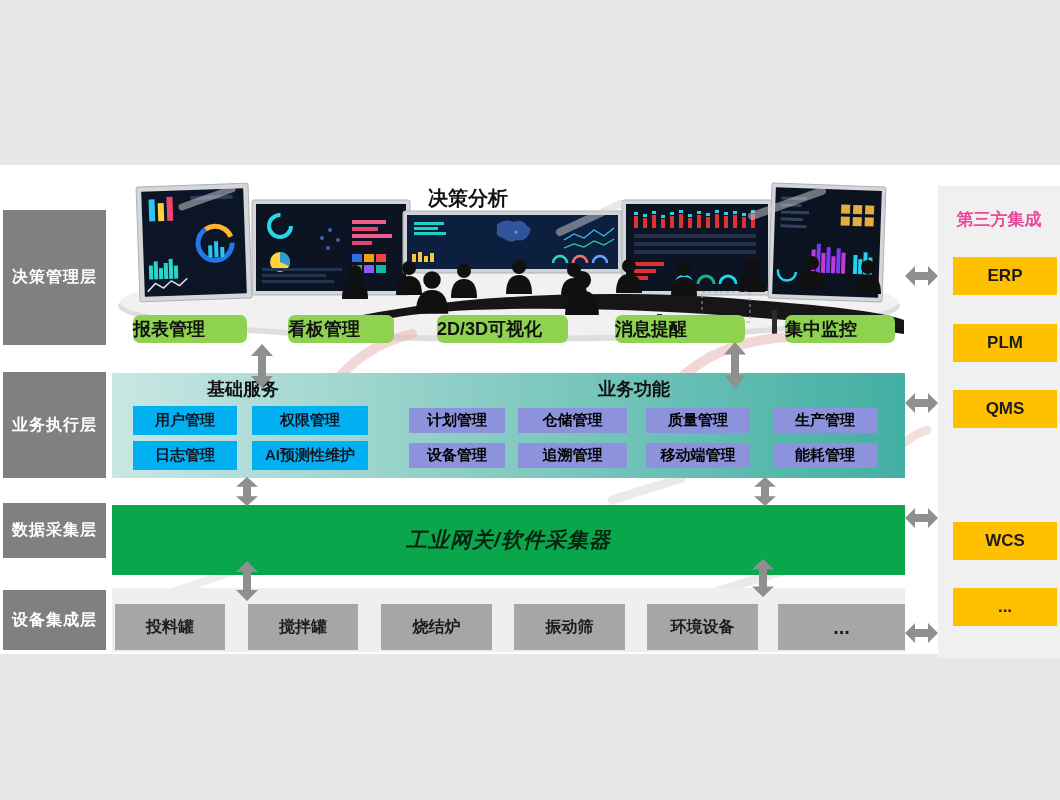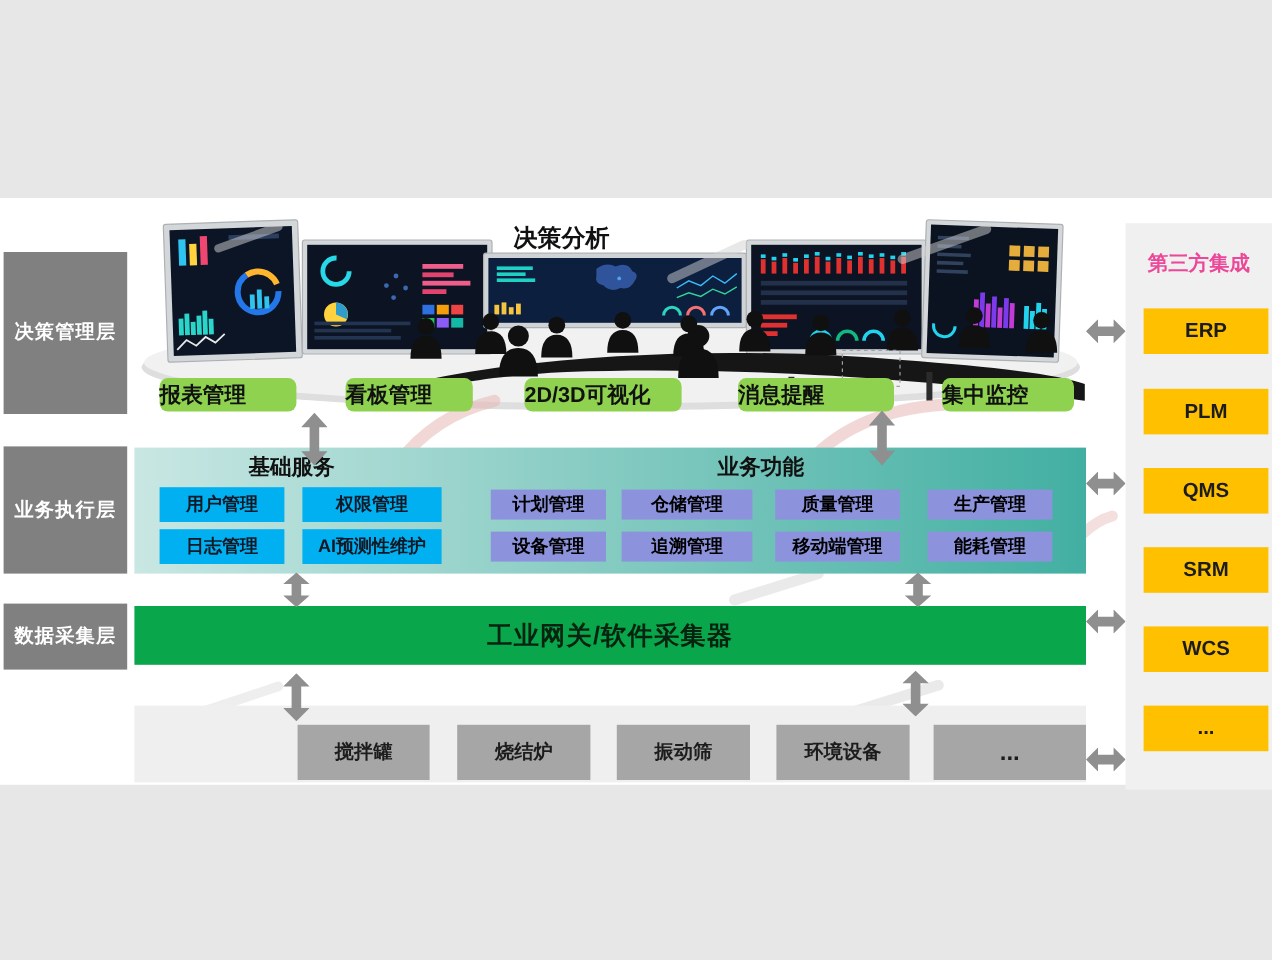--- a/index.html
+++ b/index.html
@@ -263,20 +263,23 @@
 
   <div class="abs layer-box" style="top:210px;height:135px;">
     <span>决策管理层</span>
   </div>
   <div class="abs layer-box" style="top:503px;height:55px;">
     <span>数据采集层</span>
   </div>
   <div class="abs layer-box" style="top:372px;height:106px;">
     <span>业务执行层</span>
   </div>
+  <div class="abs layer-box" style="top:590px;height:60px;">
+    <span>设备集成层</span>
+  </div>
 
   <div class="abs hdr-title" style="left:428px;top:185px;">决策分析</div>
 
   <div class="abs gbtn" style="left:133px;top:315px;width:114px;">报表管理</div>
   <div class="abs gbtn" style="left:288px;top:315px;width:106px;">看板管理</div>
   <div class="abs gbtn" style="left:437px;top:315px;width:131px;">2D/3D可视化</div>
   <div class="abs gbtn" style="left:615px;top:315px;width:130px;">消息提醒</div>
   <div class="abs gbtn" style="left:785px;top:315px;width:110px;">集中监控</div>
 
   <div class="abs teal" style="left:112px;top:373px;width:793px;height:105px;"></div>
@@ -290,35 +293,35 @@
 
   <div class="abs purplebox" style="left:409px;top:408px;width:96px;">计划管理</div>
   <div class="abs purplebox" style="left:518px;top:408px;width:109px;">仓储管理</div>
   <div class="abs purplebox" style="left:646px;top:408px;width:104px;">质量管理</div>
   <div class="abs purplebox" style="left:773px;top:408px;width:104px;">生产管理</div>
   <div class="abs purplebox" style="left:409px;top:443px;width:96px;">设备管理</div>
   <div class="abs purplebox" style="left:518px;top:443px;width:109px;">追溯管理</div>
   <div class="abs purplebox" style="left:646px;top:443px;width:104px;">移动端管理</div>
   <div class="abs purplebox" style="left:773px;top:443px;width:104px;">能耗管理</div>
 
-  <div class="abs gateway" style="left:112px;top:505px;width:793px;height:49px;">工业网关/软件采集器</div>
+  <div class="abs gateway" style="left:112px;top:505px;width:793px;height:70px;font-style:italic;">工业网关/软件采集器</div>
 
   <div class="abs equip-strip" style="left:112px;top:588px;width:793px;height:64px;"></div>
+  <div class="abs equipbox" style="left:115px;top:604px;width:110px;">投料罐</div>
   <div class="abs equipbox" style="left:381px;top:604px;width:111px;">烧结炉</div>
   <div class="abs equipbox" style="left:248px;top:604px;width:110px;">搅拌罐</div>
   <div class="abs equipbox" style="left:514px;top:604px;width:111px;">振动筛</div>
   <div class="abs equipbox" style="left:647px;top:604px;width:111px;">环境设备</div>
   <div class="abs equipbox" style="left:778px;top:604px;width:127px;font-size:20px;font-weight:bold;">...</div>
 
   <div class="abs panel" style="left:938px;top:186px;width:122px;height:472px;"></div>
   <div class="abs panel-title" style="left:938px;top:208px;width:122px;">第三方集成</div>
   <div class="abs yellowbox" style="left:953px;top:257px;width:104px;">ERP</div>
   <div class="abs yellowbox" style="left:953px;top:324px;width:104px;">PLM</div>
   <div class="abs yellowbox" style="left:953px;top:390px;width:104px;">QMS</div>
-  <div class="abs yellowbox" style="left:953px;top:456px;width:104px;">SRM</div>
   <div class="abs yellowbox" style="left:953px;top:522px;width:104px;">WCS</div>
   <div class="abs yellowbox" style="left:953px;top:588px;width:104px;font-weight:bold;">...</div>
 
   <div class="abs arrow" style="left:251px;top:344px;width:22px;height:44px;">
     <svg viewBox="0 0 22 44" preserveAspectRatio="none">
         <polygon points="11,0 22,12 15,12 15,32 22,32 11,44 0,32 7,32 7,12 0,12"></polygon>
       </svg>
   </div>
   <div class="abs arrow" style="left:724px;top:342px;width:22px;height:46px;">
     <svg viewBox="0 0 22 44" preserveAspectRatio="none">

